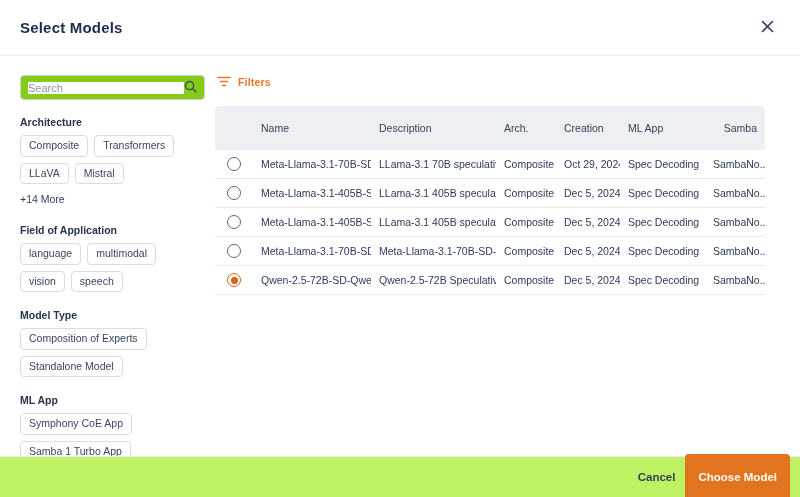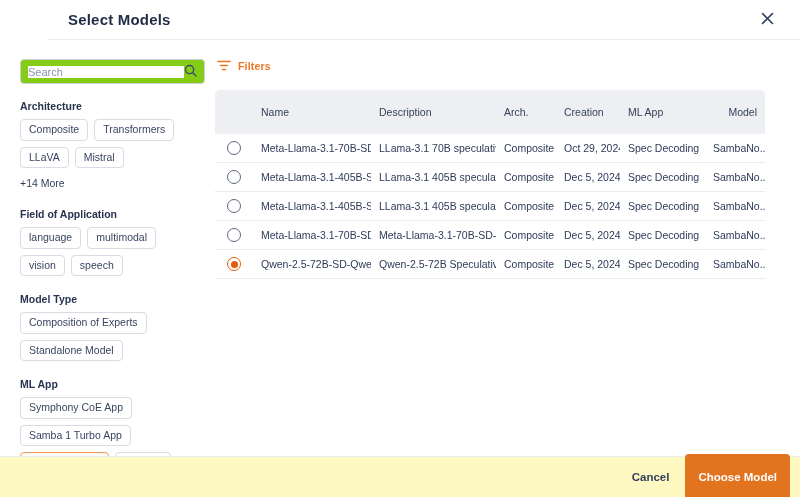--- a/index.html
+++ b/index.html
@@ -4,22 +4,22 @@
 <style>
   * { margin:0; padding:0; box-sizing:border-box; }
   html,body { width:800px; height:497px; }
   body {
     font-family:"Liberation Sans", sans-serif;
     background:#ffffff; color:#2e3a59; overflow:hidden; position:relative;
   }
   .dialog { width:800px; height:497px; position:relative; background:#fff; }
 
   
-  .dlg-header { height:40px; display:flex; align-items:center; justify-content:space-between;
-    padding:0 22px 0 20px; border-bottom:1px solid #e9ebef;margin-left:48px; }
+  .dlg-header { height:56px; display:flex; align-items:center; justify-content:space-between;
+    padding:0 22px 0 20px; border-bottom:1px solid #e9ebef; }
   .dlg-title { font-size:15px; font-weight:700; color:#1f2b47; letter-spacing:.2px; }
   .close-btn { background:none; border:none; cursor:pointer; display:flex; align-items:center; padding:4px; }
 
   
   .dlg-body { display:flex; padding:19px 35px 0 20px; gap:10px; height:418px; }
   .sidebar { width:185px; flex:none; }
   .content { flex:1; min-width:0; }
 
   
   .search-box { display:flex; align-items:center; height:25px; border:1px solid #c9ced8;
@@ -72,21 +72,21 @@
   .caret-down { width:0; height:0; border-left:4px solid transparent; border-right:4px solid transparent;
     border-top:4px solid #3a4560; }
   .range-label { margin:0 10px 0 14px; }
   .page-btn { background:none; border:none; cursor:pointer; font-size:14px; line-height:1;
     color:#26324e; padding:2px 6px; font-family:"Liberation Sans", sans-serif; }
   .page-btn.disabled { color:#b6bcc9; cursor:default; }
 
   
   .dlg-footer { position:absolute; left:0; right:0; bottom:0; height:41px;
     border-top:1px solid #e9ebef; display:flex; align-items:center; justify-content:flex-end;
-    gap:8px; padding:0 10px 0 0; background:#fef9c3;margin-top:24px; }
+    gap:2px; padding:0 10px 0 0; background:#bef264;margin-top:24px; }
   .cancel-btn { background:none; border:none; color:#333f5a; font-size:11.5px; font-weight:700;
     cursor:pointer; font-family:"Liberation Sans", sans-serif; padding:6px 8px; }
   .choose-btn { background:#e2731f; border:none; color:#fff; font-size:11.5px; font-weight:700;
     border-radius:4px; padding:17px 13px; cursor:pointer; font-family:"Liberation Sans", sans-serif; }
 </style>
 </head>
 <body>
 
 <div class="dialog">
 
@@ -161,21 +161,21 @@
       </div>
 
       <div class="table">
         <div class="trow thead">
             <div class="cell w-radio"></div>
             <div class="cell w-name">Name</div>
             <div class="cell w-desc">Description</div>
             <div class="cell w-arch">Arch.</div>
             <div class="cell w-cre">Creation</div>
             <div class="cell w-ml">ML App</div>
-            <div class="cell w-owner">Model</div>
+            <div class="cell w-owner">Samba</div>
           </div>
         <div>
             <div class="trow tbody-row">
               <div class="cell w-radio">
                 <span class="radio"></span>
               </div>
               <div class="cell w-name">Meta-Llama-3.1-70B-SD-L...</div>
               <div class="cell w-desc">LLama-3.1 70B speculative...</div>
               <div class="cell w-arch">Composite</div>
               <div class="cell w-cre">Oct 29, 2024</div>

